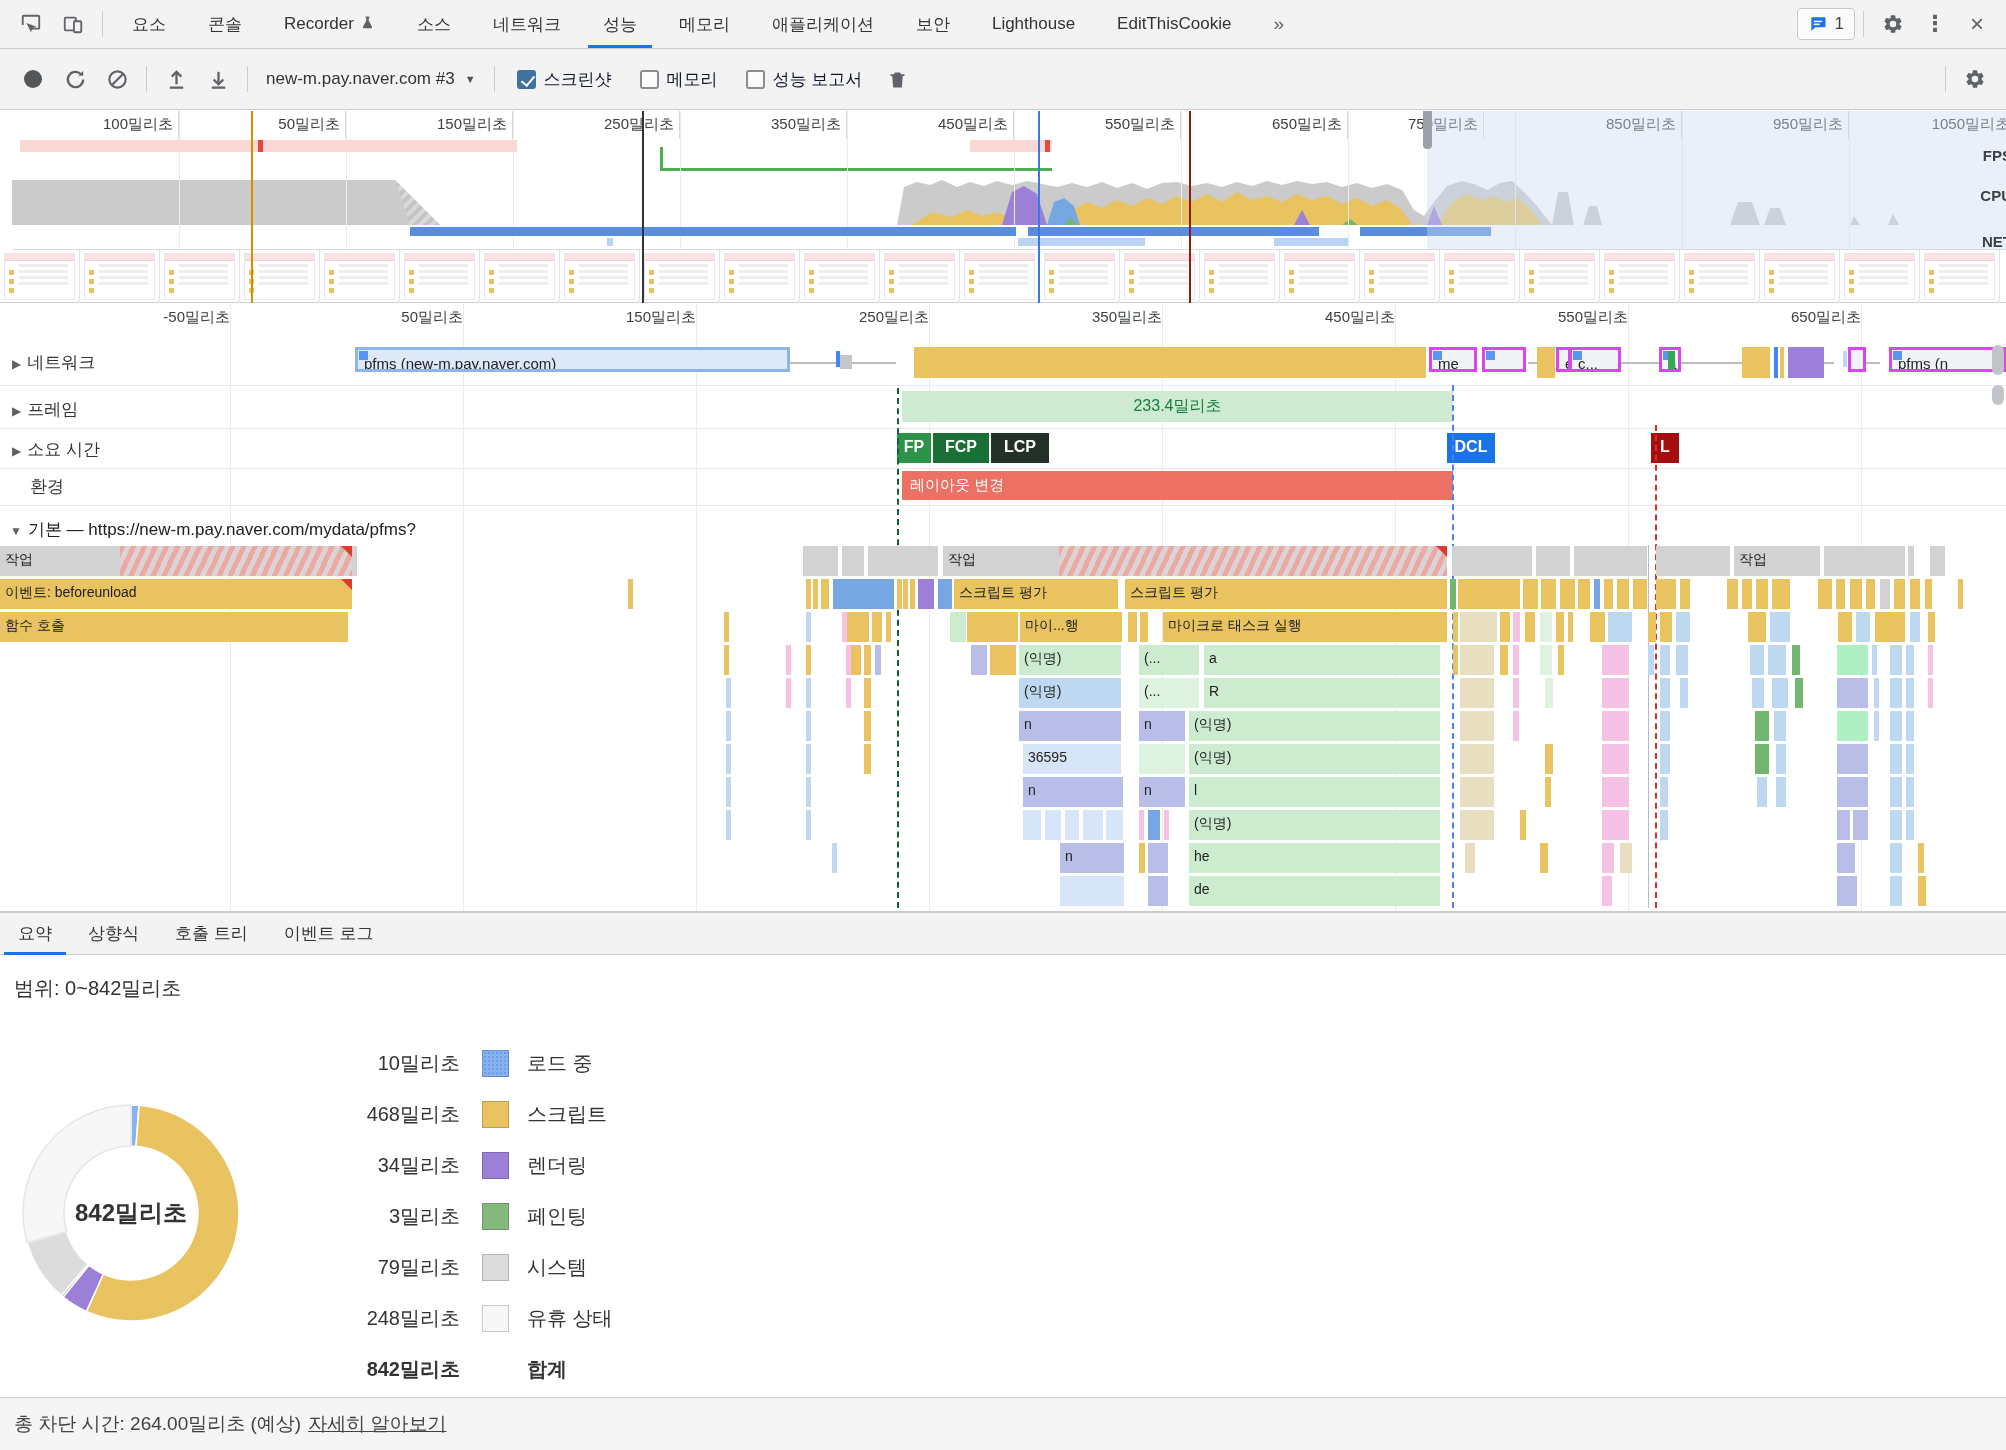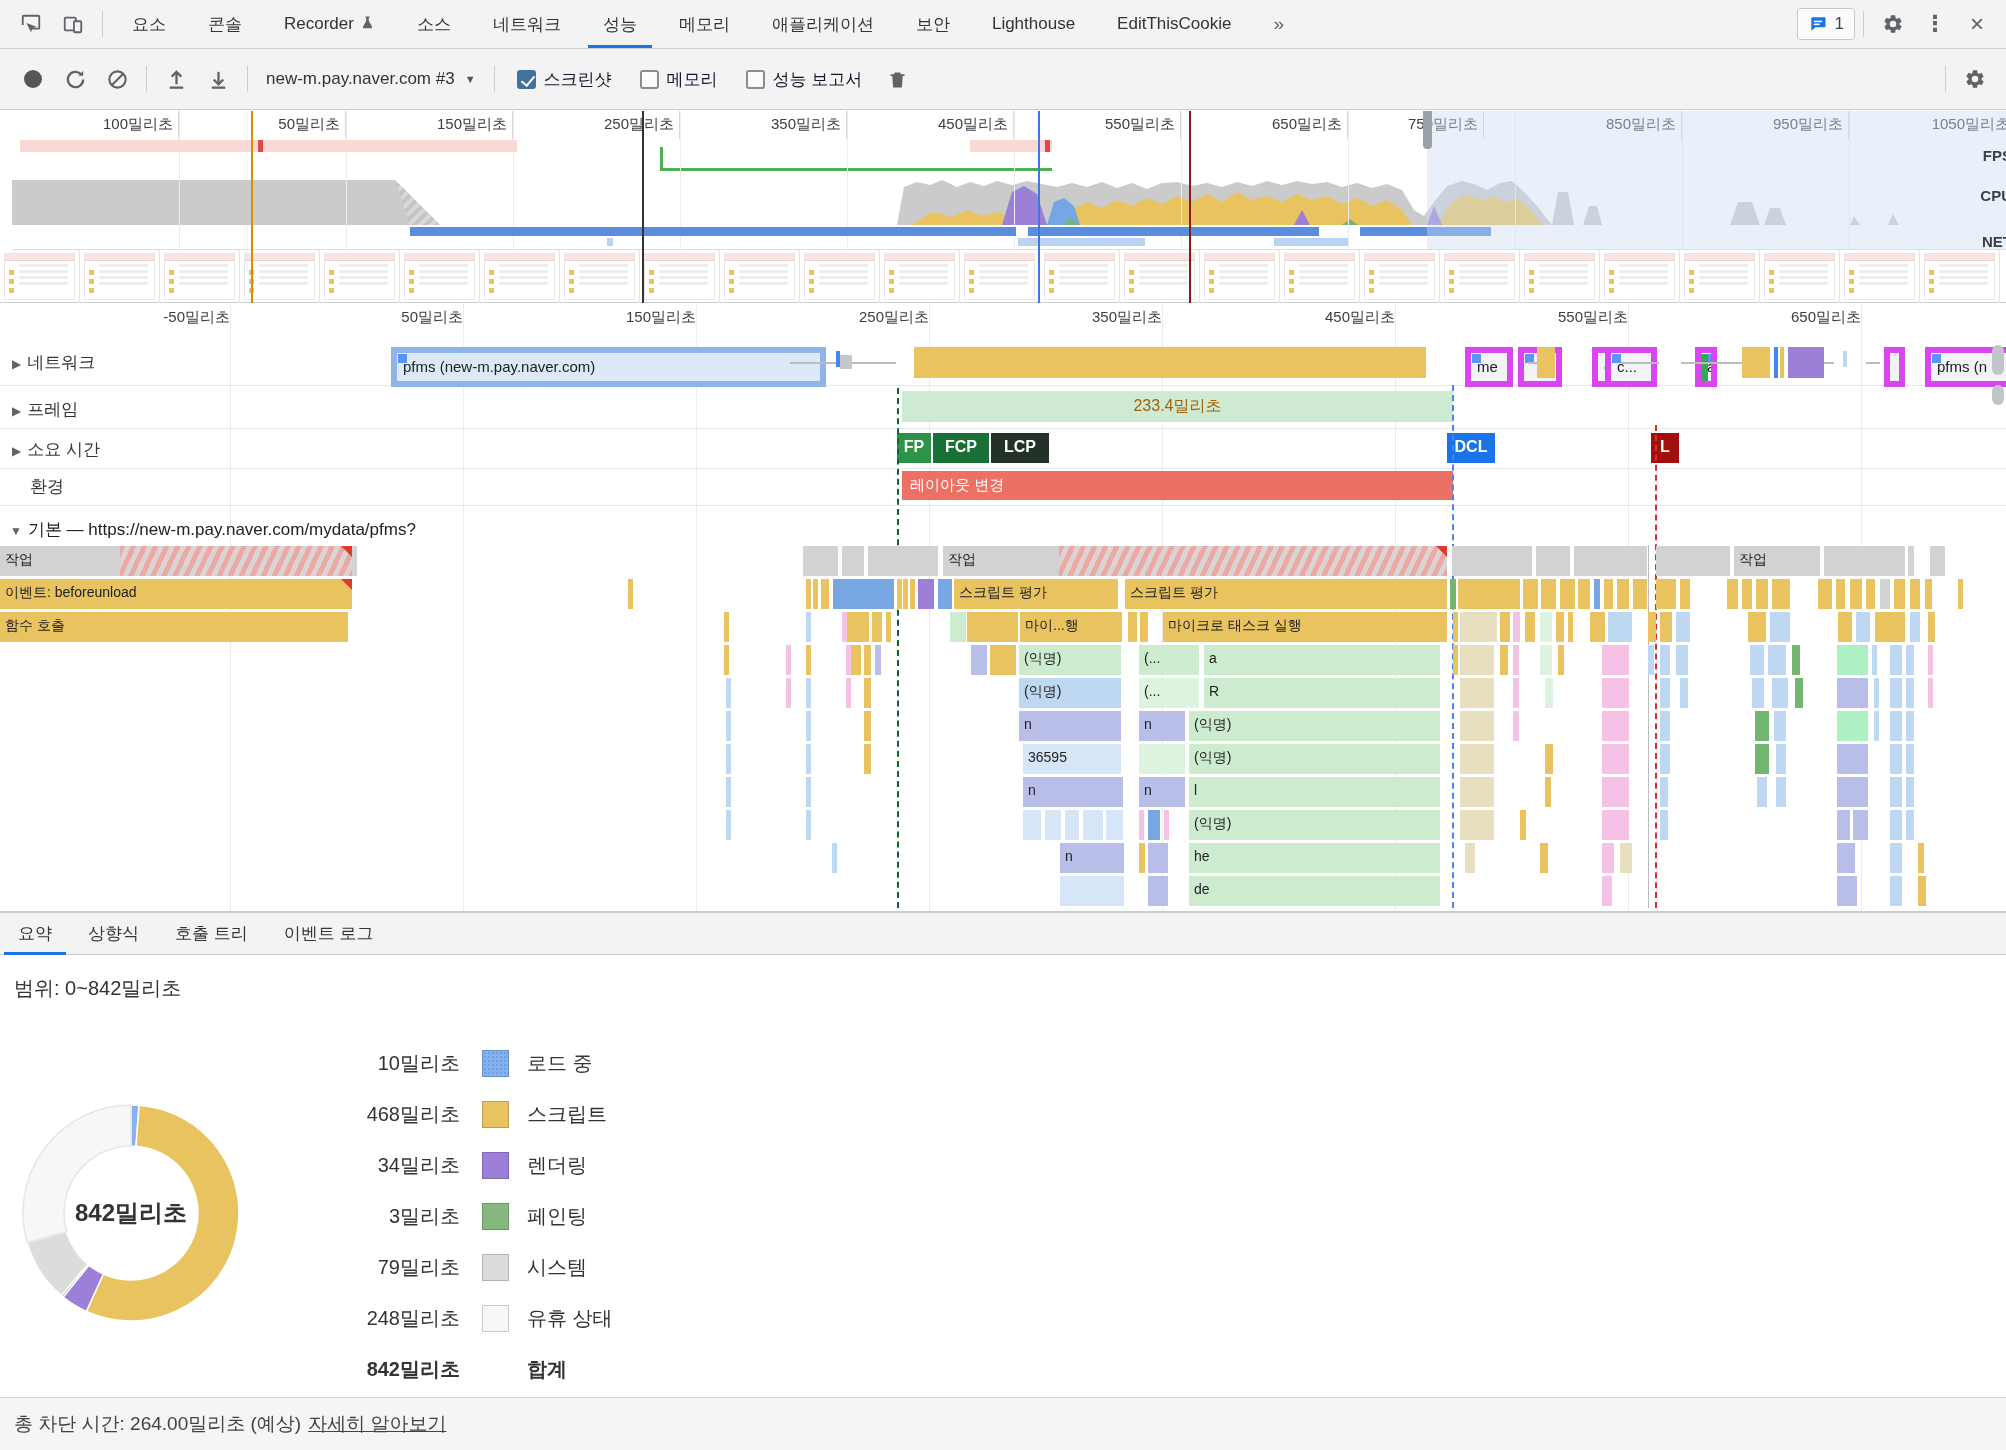--- a/index.html
+++ b/index.html
@@ -46,29 +46,29 @@
 
   .marker { position:absolute; top:111px; width:2px; height:192px; }
 
   
   #mainTL { position:absolute; top:303px; left:0; width:2006px; height:609px; background:#fff; border-bottom:1px solid #c9ccd0; overflow:hidden; }
   .tl-grid { position:absolute; top:0; bottom:0; width:1px; background:#ececec; }
   .tl-label { position:absolute; top:5px; font-size:15px; color:#3c4043; transform:translateX(-100%); white-space:nowrap; }
   .rowline { position:absolute; left:0; width:2006px; height:1px; background:#e8e8e8; }
   .lane-label { position:absolute; left:12px; font-size:17px; color:#333; white-space:nowrap; }
   .lane-label .tri { font-size:12px; color:#5f6368; margin-right:6px; }
-  .nbox { position:absolute; top:0; height:40px; background:#f1f3f4; border:6px solid #d946ef; font-size:15px; color:#202124; padding:5px 3px 0 6px; white-space:nowrap; overflow:hidden;margin-left:36px; }
+  .nbox { position:absolute; top:0; height:25px; background:#f1f3f4; border:3px solid #d946ef; font-size:15px; color:#202124; padding:5px 3px 0 6px; white-space:nowrap; overflow:hidden; }
   .nbox .cap { position:absolute; left:1px; top:1px; width:9px; height:9px; background:#4285f4; opacity:.85; }
   .nbox.blue { background:#dde9f9; border-color:#8fb4e8; }
   .ybar { position:absolute; top:0; height:31px; background:#e9c35f; }
   .vbar { position:absolute; top:0; height:31px; background:#9c7fd6; }
   .whline { position:absolute; top:15px; height:2px; background:#b9bcc0; }
   .gtick { position:absolute; top:8px; width:12px; height:14px; background:#c4c7cb; }
   .btick { position:absolute; top:4px; width:4px; height:16px; background:#4285f4; }
-  .frames-bar { position:absolute; background:#cfead2; font-size:16px; color:#a16207; text-align:center; padding-top:5px; }
+  .frames-bar { position:absolute; background:#cfead2; font-size:16px; color:#15803d; text-align:center; padding-top:5px; }
   .badge { position:absolute; height:30px; color:#fff; font-size:16px; font-weight:bold; text-align:center; padding-top:5px; }
   .envbar { position:absolute; background:#ec7063; color:#fff; font-size:15px; padding:5px 0 0 8px; white-space:nowrap; }
   .dash { position:absolute; width:0; border-left:2px dashed; }
   .solidln { position:absolute; width:1px; background:#b9bcc0; }
   #sectionTitle { position:absolute; left:10px; top:215px; font-size:17px; color:#202124; }
   #sectionTitle .tri { font-size:12px; color:#5f6368; margin-right:6px; }
 
   .fseg { position:absolute; font-size:14px; color:#222; padding:5px 0 0 5px; white-space:nowrap; overflow:hidden; height:30px; }
   .fseg.warn::after { content:""; position:absolute; right:0; top:0; border-left:11px solid transparent; border-top:11px solid #e03a2f; }
 

